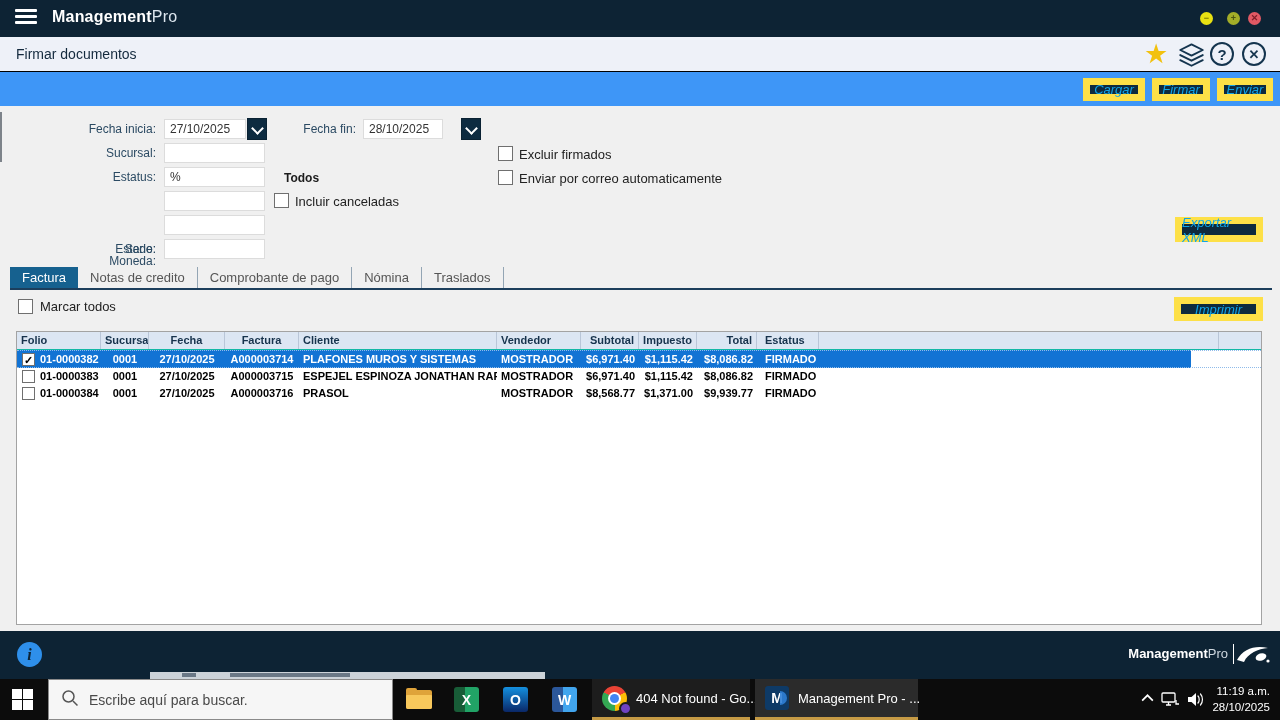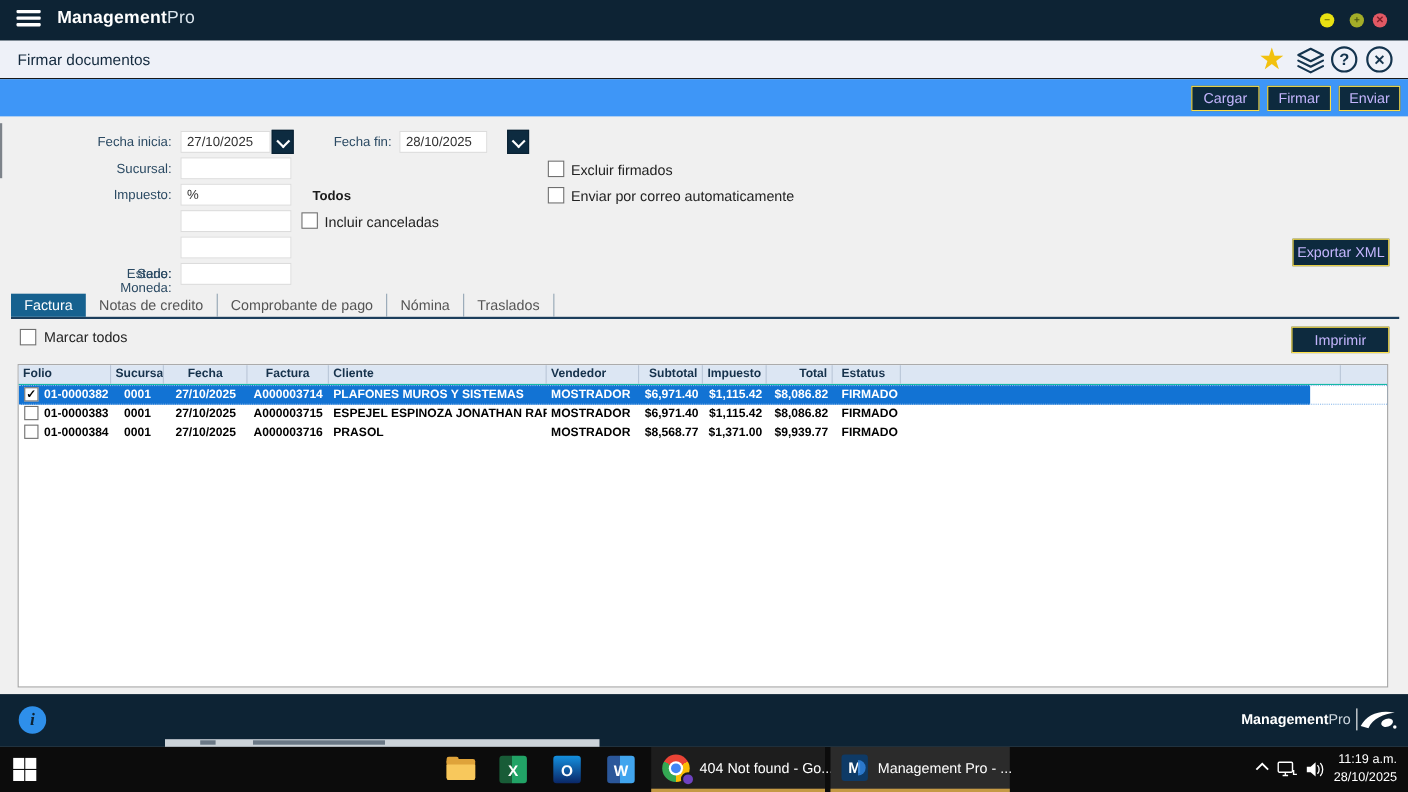--- a/index.html
+++ b/index.html
@@ -21,21 +21,21 @@
   #pageheader { position:absolute; left:0; top:37px; width:1280px; height:35px; background:#eef1f8; border-bottom:1px solid #000000; }
   #page-title { position:absolute; left:16px; top:9px; font-size:14px; color:#13293d; }
   #star { position:absolute; left:1144px; top:1px; font-size:27px; color:#f2c10e; cursor:pointer; }
   #layers { position:absolute; left:1178px; top:4px; cursor:pointer; }
   .circlebtn { position:absolute; top:5px; width:24px; height:24px; border:2px solid #14344e; border-radius:50%; color:#14344e; font-size:15px; font-weight:bold; display:flex; align-items:center; justify-content:center; cursor:pointer; background:transparent; }
   #help { left:1210px; }
   #closehdr { left:1242px; font-size:13px; }
 
   
   #blueband { position:absolute; left:0; top:72px; width:1280px; height:34px; background:#3e96f7; }
-  .navybtn { background:#0d2a3e; color:#c4b5fd; font-size:13px; display:flex; align-items:center; justify-content:center; cursor:pointer; border:1px solid #fde047; }
+  .navybtn { background:#0d2a3e; color:#0ea5e9; font-size:13px; display:flex; align-items:center; justify-content:center; cursor:pointer; border:7px solid #fde047;font-style:italic; }
   #btn-cargar { position:absolute; left:1083px; top:6px; width:62px; height:23px; }
   #btn-firmar { position:absolute; left:1152px; top:6px; width:58px; height:23px; }
   #btn-enviar { position:absolute; left:1217px; top:6px; width:56px; height:23px; }
 
   
   #content { position:absolute; left:0; top:106px; width:1280px; height:525px; background:#f0f0f0; }
   #leftedge { position:absolute; left:0; top:6px; width:2px; height:50px; background:#7d838a; }
 
   .flabel { position:absolute; font-size:12px; color:#2b4a63; text-align:right; }
   .finput { position:absolute; height:20px; border:1px solid #dcdcdc; background:#fff; font-size:12px; color:#333; padding:0 5px; font-family:"Liberation Sans",sans-serif; }
@@ -154,21 +154,21 @@
   <input class="finput" style="left: 164px; top: 13px; width: 82px;" readonly="" value="27/10/2025">
   <div class="ddbtn" style="left:247px;top:12px;"></div>
 
   <div class="flabel" style="left:276px;top:16px;width:80px;">Fecha fin:</div>
   <input class="finput" style="left: 363px; top: 13px; width: 80px;" readonly="" value="28/10/2025">
   <div class="ddbtn" style="left:461px;top:12px;"></div>
 
   <div class="flabel" style="left:60px;top:40px;width:96px;">Sucursal:</div>
   <input class="finput" style="left: 164px; top: 37px; width: 101px;" readonly="" value="">
 
-  <div class="flabel" style="left:60px;top:64px;width:96px;">Impuesto:</div>
+  <div class="flabel" style="left:60px;top:64px;width:96px;">Estatus:</div>
   <input class="finput" style="left: 164px; top: 61px; width: 101px;" readonly="" value="%">
   <div class="flabel" style="left:284px;top:65px;width:60px;text-align:left;font-weight:bold;color:#1c1c1c;">Todos</div>
 
   <div class="flabel" style="left:60px;top:88px;width:96px;margin-top:48px;">Serie:</div>
   <input class="finput" style="left: 164px; top: 85px; width: 101px;" readonly="" value="">
   <div class="ckbox" style="left:274px;top:87px;"></div>
   <div class="cklabel" style="left:295px;top:88px;">Incluir canceladas</div>
 
   <div class="flabel" style="left:60px;top:112px;width:96px;margin-top:36px;">Moneda:</div>
   <input class="finput" style="left: 164px; top: 109px; width: 101px;" readonly="" value="">
@@ -276,20 +276,29 @@
 </div>
 
 <div id="taskbar">
   <div id="startbtn">
       <span></span>
       <span></span>
       <span></span>
       <span></span>
     </div>
 
+  <div id="searchbox">
+    <span>
+      <svg width="18" height="18" viewBox="0 0 18 18">
+          <circle cx="7.5" cy="7.5" r="5.5" stroke="#555" fill="none" stroke-width="1.5"></circle>
+          <line x1="12" y1="12" x2="16.5" y2="16.5" stroke="#555" stroke-width="1.5"></line>
+        </svg>
+    </span>
+    <input type="text" placeholder="Escribe aquí para buscar." style="">
+  </div>
 
   <div id="folder">
     <div class="fol-tab"></div>
       <div class="fol-back"></div>
       <div class="fol-strip"></div>
       <div class="fol-front"></div>
   </div>
   <div class="tb-ico" id="ico-excel">X</div>
   <div class="tb-ico" id="ico-outlook">O</div>
   <div class="tb-ico" id="ico-word">W</div>

